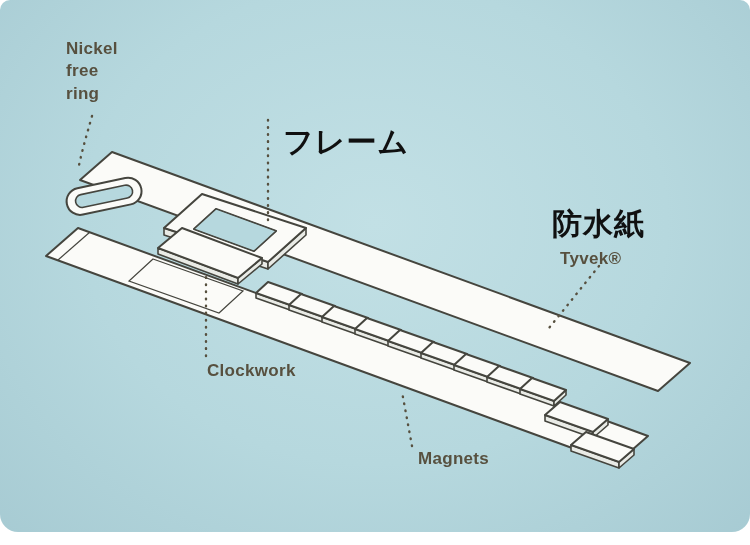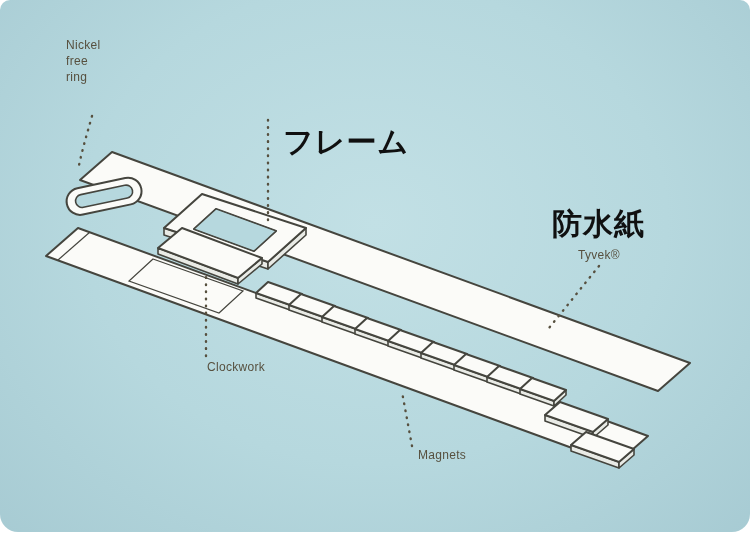--- a/index.html
+++ b/index.html
@@ -16,21 +16,21 @@
     background:radial-gradient(ellipse at 50% 42%, #c2e0e5 0%, var(--bg) 55%, #a7cbd3 100%);
     border-radius:10px 10px 18px 18px;
   }
   svg{position:absolute;left:0;top:0;}
   .shape{fill:var(--paper);stroke:var(--line);stroke-width:2;stroke-linejoin:round;}
   .side{fill:var(--side);stroke:var(--line);stroke-width:1.6;stroke-linejoin:round;}
   .hole{fill:var(--bg);}
   .thin{stroke:var(--line);stroke-width:1.2;fill:none;}
   .leader{stroke:var(--label);stroke-width:2.4;stroke-dasharray:0.6 6.5;stroke-linecap:round;fill:none;}
   .label-en{
-    position:absolute;color:var(--label);font-weight:400;font-size:12px;
+    position:absolute;color:var(--label);font-weight:700;font-size:17px;
     letter-spacing:.3px;white-space:pre-line;line-height:1.32;
   }
   .label-jp{
     position:absolute;color:var(--jp);font-weight:700;font-size:30px;
     font-family:"Liberation Serif","DejaVu Serif",serif;letter-spacing:1px;
   }
   .jp-small{font-size:28px;}
 </style>
 </head>
 <body>
@@ -107,20 +107,20 @@
   <div class="label-en" style="left:66px;top:38px;">Nickel
 free
 ring</div>
 
 
 
   <div class="label-jp" style="left:552px;top:204px;">防水紙</div>
 
   <div class="label-jp" style="left:283px;top:122px;">フレーム</div>
 
-  <div class="label-en" style="left:578px;top:248px;">Tyvek®</div>
+  <div class="label-en" style="left:560px;top:248px;">Tyvek®</div>
 
   <div class="label-en" style="left:207px;top:360px;text-align:right;">Clockwork</div>
 
 
   <div class="label-en" style="left:418px;top:448px;">Magnets</div>
 
 </div>
 
 </body></html>

